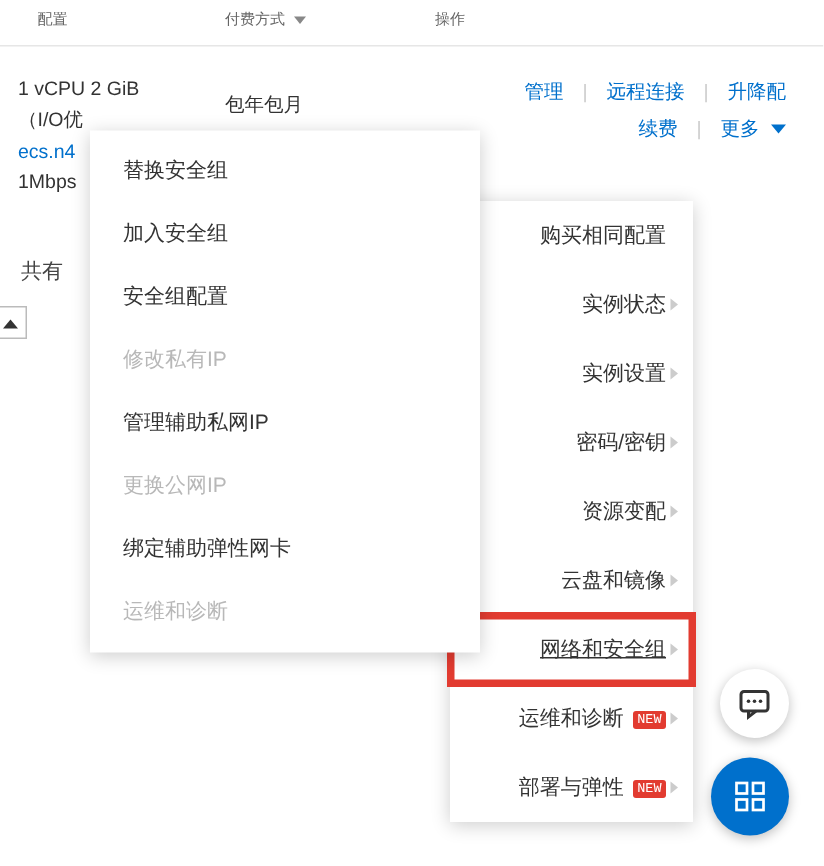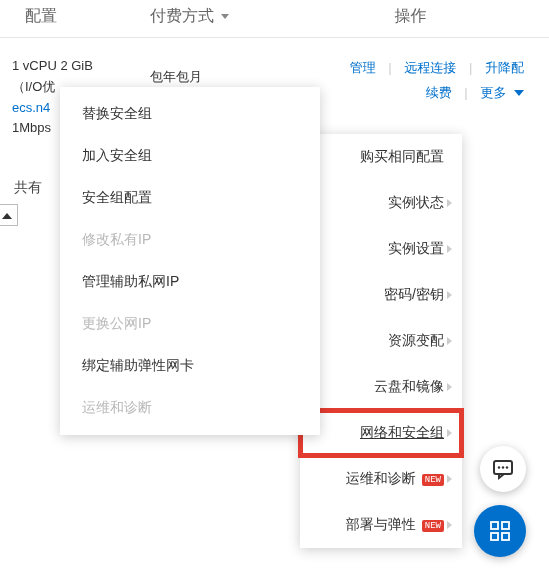--- a/index.html
+++ b/index.html
@@ -11,25 +11,25 @@
       height: 577px;
       overflow: hidden;
       position: relative;
       background: #fff;
     }
     .header-row {
       display: flex;
       padding: 6px 0 10px 0;
       border-bottom: 1px solid #e6e6e6;
       color: #666;
-      font-size: 16px;
+      font-size: 10px;
     }
     .header-config { width: 150px; padding-left: 25px; }
     .header-payment { width: 140px; }
-    .header-ops { flex: 1; text-align: center; padding-right: 18px; }
+    .header-ops { flex: 1; text-align: left; padding-right: 18px; }
     .dropdown-caret {
       display: inline-block;
       width: 0; height: 0;
       border-left: 4px solid transparent;
       border-right: 4px solid transparent;
       border-top: 5px solid #888;
       margin-left: 3px;
       vertical-align: middle;
     }
     .instance-row {

